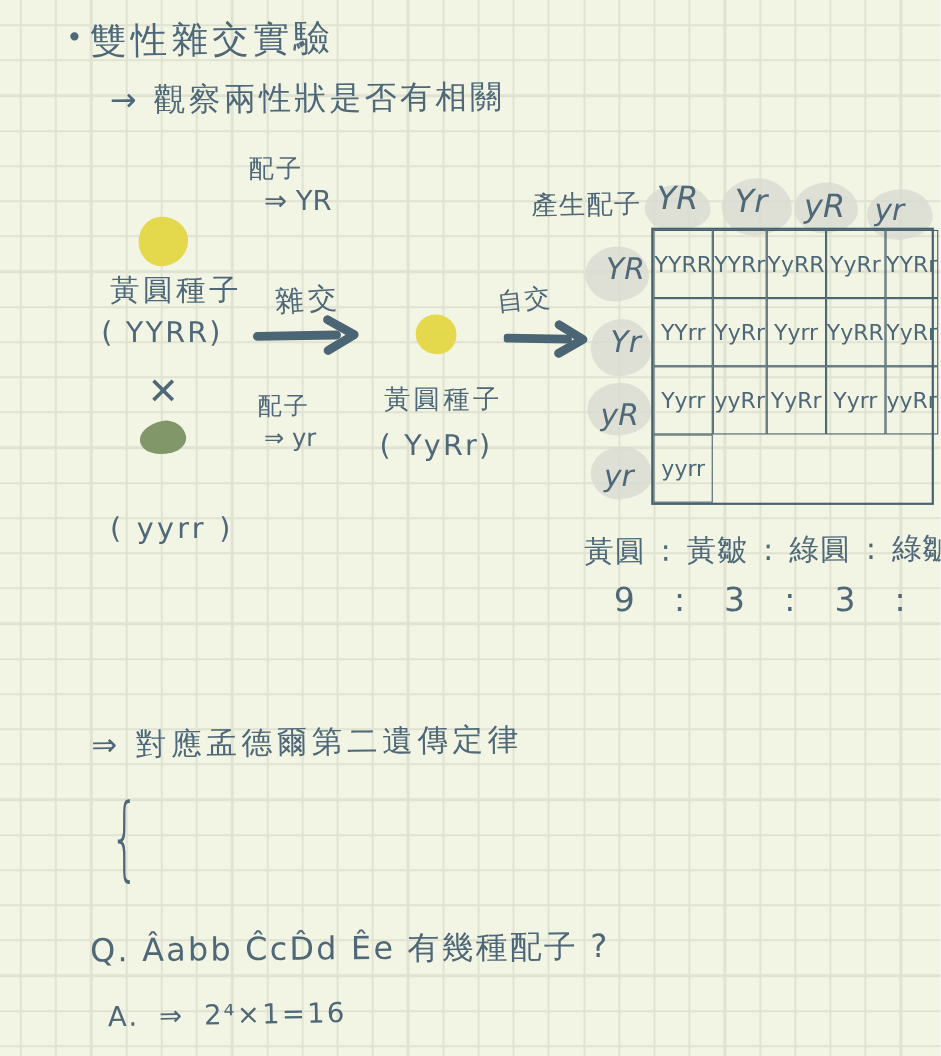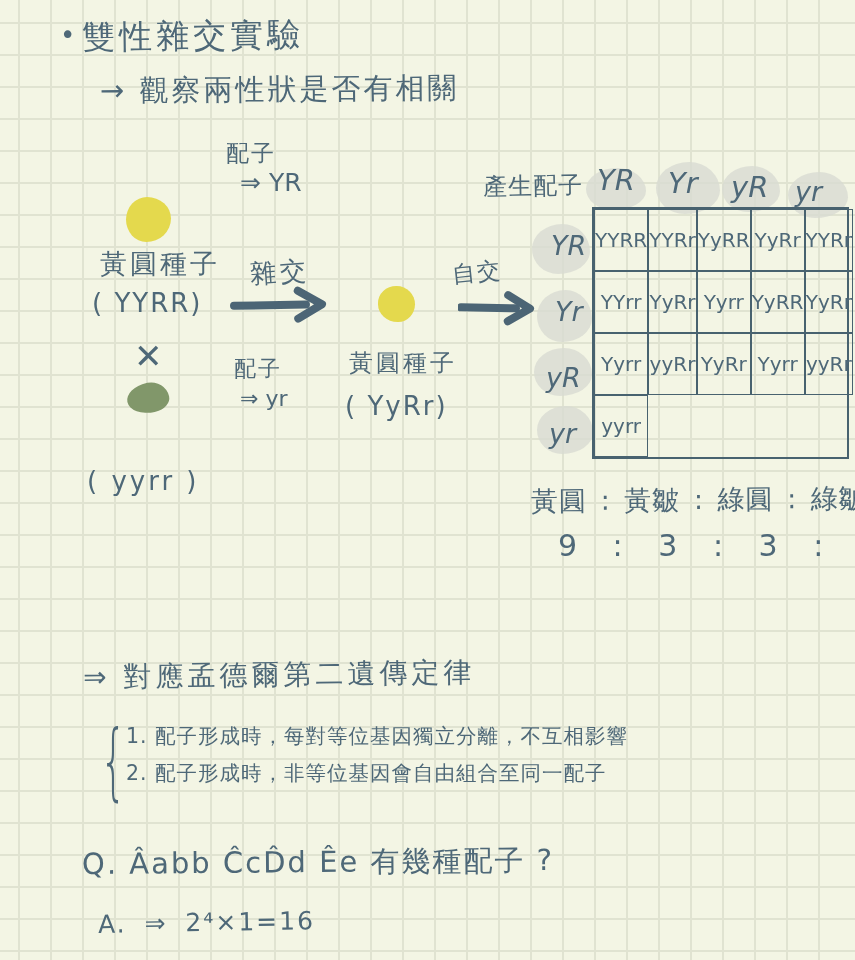--- a/index.html
+++ b/index.html
@@ -22,21 +22,21 @@
 
   
   .p1-gamete-label{left:226px;top:138px;font-size:23px;letter-spacing:2px;}
   .p1-gamete{left:240px;top:168px;font-size:25px;}
   .seed-yellow-1{left:126px;top:197px;width:45px;height:45px;background:#e4d94d;border-radius:47% 53% 55% 45%/50% 48% 52% 50%;}
   .p1-name{left:100px;top:246px;font-size:27px;letter-spacing:3px;}
   .p1-geno{left:92px;top:288px;font-size:26px;letter-spacing:2px;}
   .cross-symbol{left:134px;top:336px;font-size:34px;font-weight:bold;}
   .seed-green{left:127px;top:383px;width:42px;height:30px;background:#81976a;border-radius:55% 45% 40% 60%/50% 60% 42% 52%;transform:rotate(-12deg);}
   .p2-name{left:96px;top:433px;font-size:26px;letter-spacing:2px;}
-  .p2-geno{left:87px;top:466px;font-size:26px;letter-spacing:3px;}
+  .p2-geno{left:100px;top:466px;font-size:26px;letter-spacing:3px;}
   .p2-gamete-label{left:234px;top:354px;font-size:22px;letter-spacing:2px;}
   .p2-gamete{left:240px;top:386px;font-size:22px;}
 
   .hybrid-label{left:250px;top:255px;font-size:26px;letter-spacing:4px;transform:rotate(-4deg);}
   .arrow-1{left:230px;top:286px;transform:rotate(-1deg);}
   .f1-seed{left:378px;top:286px;width:37px;height:36px;background:#e4d94d;border-radius:50% 50% 46% 54%/48% 52% 50% 50%;}
   .f1-name{left:349px;top:347px;font-size:24px;letter-spacing:3px;}
   .f1-geno{left:345px;top:391px;font-size:26px;letter-spacing:2px;}
   .self-label{left:452px;top:257px;font-size:23px;letter-spacing:2px;transform:rotate(-6deg);}
   .arrow-2{left:458px;top:290px;transform:rotate(1deg);}
@@ -168,19 +168,17 @@
     <div class="pcell">Yyrr</div>
     <div class="pcell">yyRr</div>
     <div class="pcell">yyrr</div>
   </div>
 
   <div class="abs ratio-pheno">黃圓 : 黃皺 : 綠圓 : 綠皺</div>
   <div class="abs ratio-vals">9 : 3 : 3 : 1</div>
 
   <div class="abs law-heading">⇒ 對應孟德爾第二遺傳定律</div>
   <div class="abs law-brace">{</div>
-  <div class="abs law-item-1">1. 配子形成時，每對等位基因獨立分離，不互相影響</div>
-  <div class="abs law-item-2">2. 配子形成時，非等位基因會自由組合至同一配子</div>
 
   <div class="abs qa-q">Q. Âabb ĈcD̂d Êe 有幾種配子 ?</div>
   <div class="abs qa-a">A. ⇒  2⁴×1=16</div>
 
 </div>
 
 </body></html>

